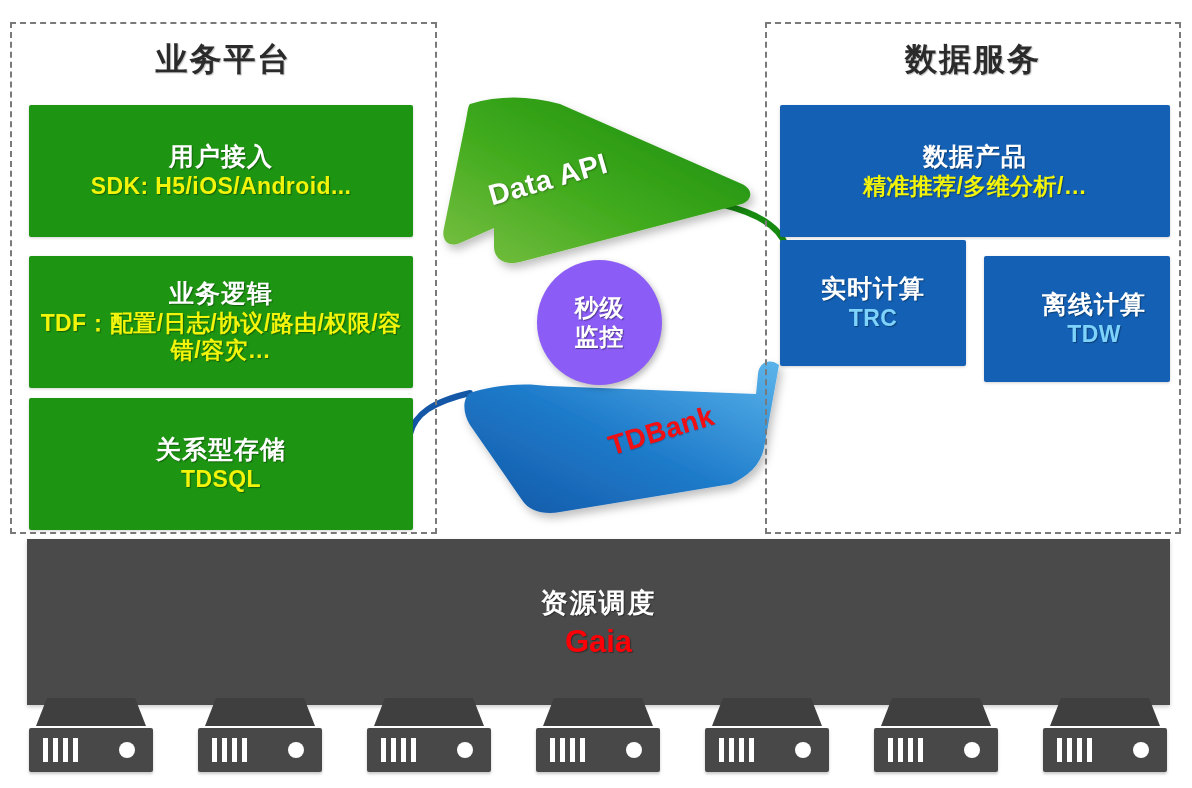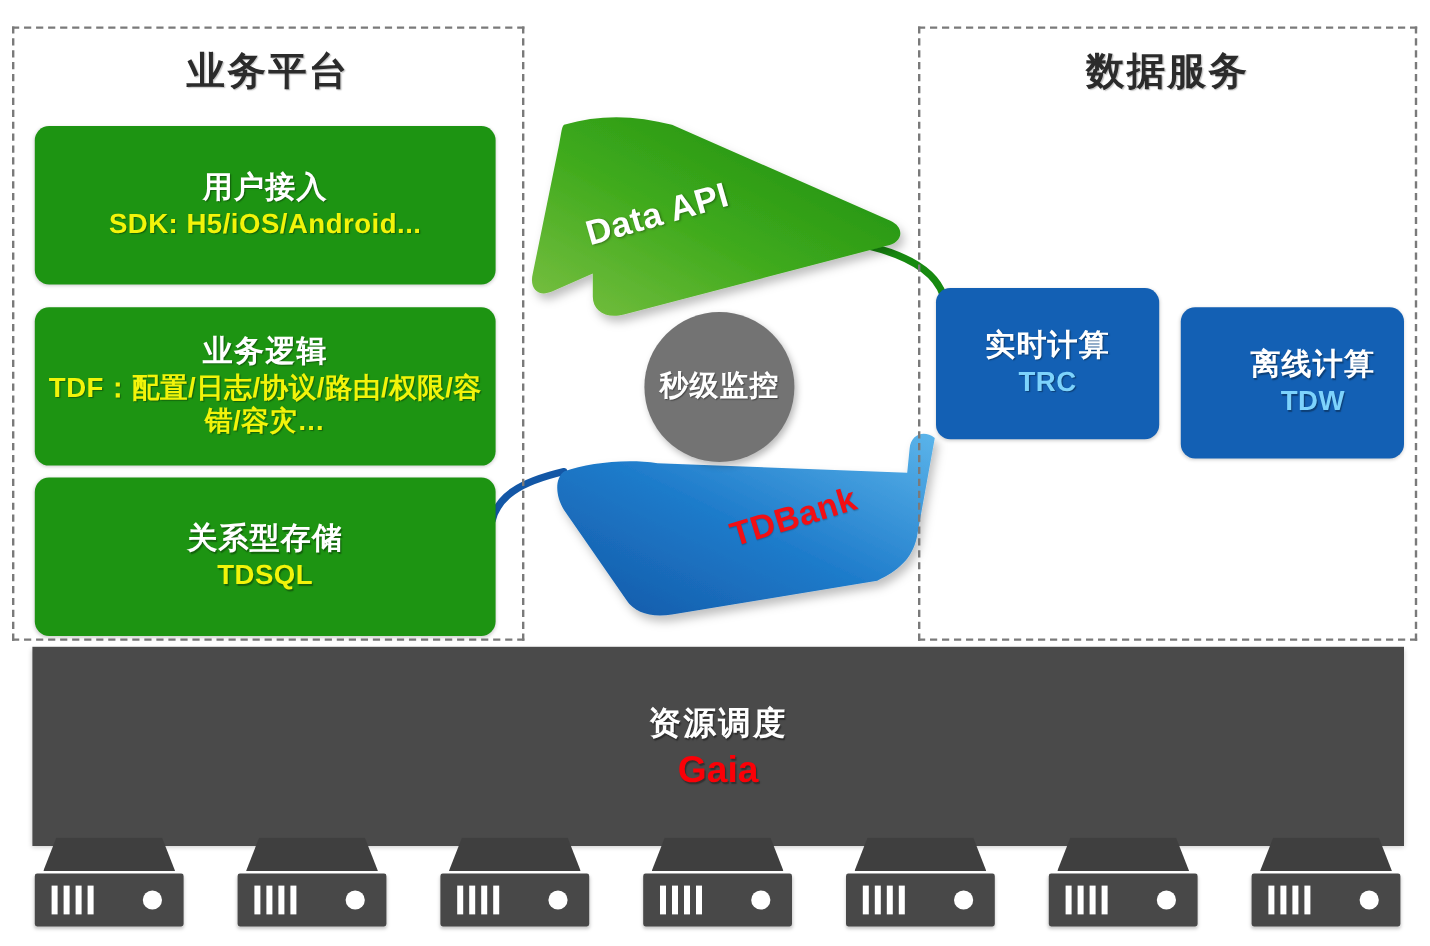--- a/index.html
+++ b/index.html
@@ -26,21 +26,21 @@
     letter-spacing:2px;
     text-shadow:1px 1px 1px rgba(0,0,0,.25);
   }
 
   
   .block{
     position:absolute;box-sizing:border-box;
     display:flex;flex-direction:column;
     align-items:center;justify-content:center;
     text-align:center;
-    border-radius:12px;
+    border-radius:2px;
     box-shadow:0 1px 3px rgba(0,0,0,.18);
   }
   .block .t1{
     font-size:25px;font-weight:bold;color:#ffffff;
     line-height:1.15;letter-spacing:1px;
     text-shadow:1px 1px 1px rgba(0,0,0,.35);
   }
   .block .t2{
     font-size:23px;font-weight:bold;
     line-height:1.2;margin-top:2px;letter-spacing:0.4px;
@@ -82,22 +82,22 @@
     left:607px;top:415px;
     font-size:28px;color:#f20f14;
     transform:rotate(-17deg);
     text-shadow:0 1px 1px rgba(0,0,0,.2);
     letter-spacing:.5px;
   }
 
   
   #monitor-circle{
     position:absolute;left:537px;top:260px;width:125px;height:125px;
-    border-radius:50%;background:#737373;
-    display:flex;flex-direction:row;
+    border-radius:50%;background:#8b5cf6;
+    display:flex;flex-direction:column;
     align-items:center;justify-content:center;
     box-shadow:2px 3px 6px rgba(0,0,0,.28);
   }
   #monitor-circle span{
     display:block;font-size:24px;font-weight:bold;color:#ffffff;
     line-height:1.18;letter-spacing:1px;
     text-shadow:1px 1px 1px rgba(0,0,0,.4);
   }
 
   
@@ -218,20 +218,24 @@
 
   <div class="block green" id="block-rel-storage">
     <div class="t1">关系型存储</div>
     <div class="t2 yellow">TDSQL</div>
   </div>
 
   <div class="dashed-frame" id="frame-dataservice">
     <div class="frame-title">数据服务</div>
   </div>
 
+  <div class="block blue" id="block-data-product">
+    <div class="t1">数据产品</div>
+    <div class="t2 yellow">精准推荐/多维分析/…</div>
+  </div>
 
   <div class="block blue" id="block-realtime">
     <div class="t1">实时计算</div>
     <div class="t2 red">TRC</div>
   </div>
 
   <div class="block blue" id="block-offline">
     <div class="t1">离线计算</div>
     <div class="t2 red">TDW</div>
   </div>

